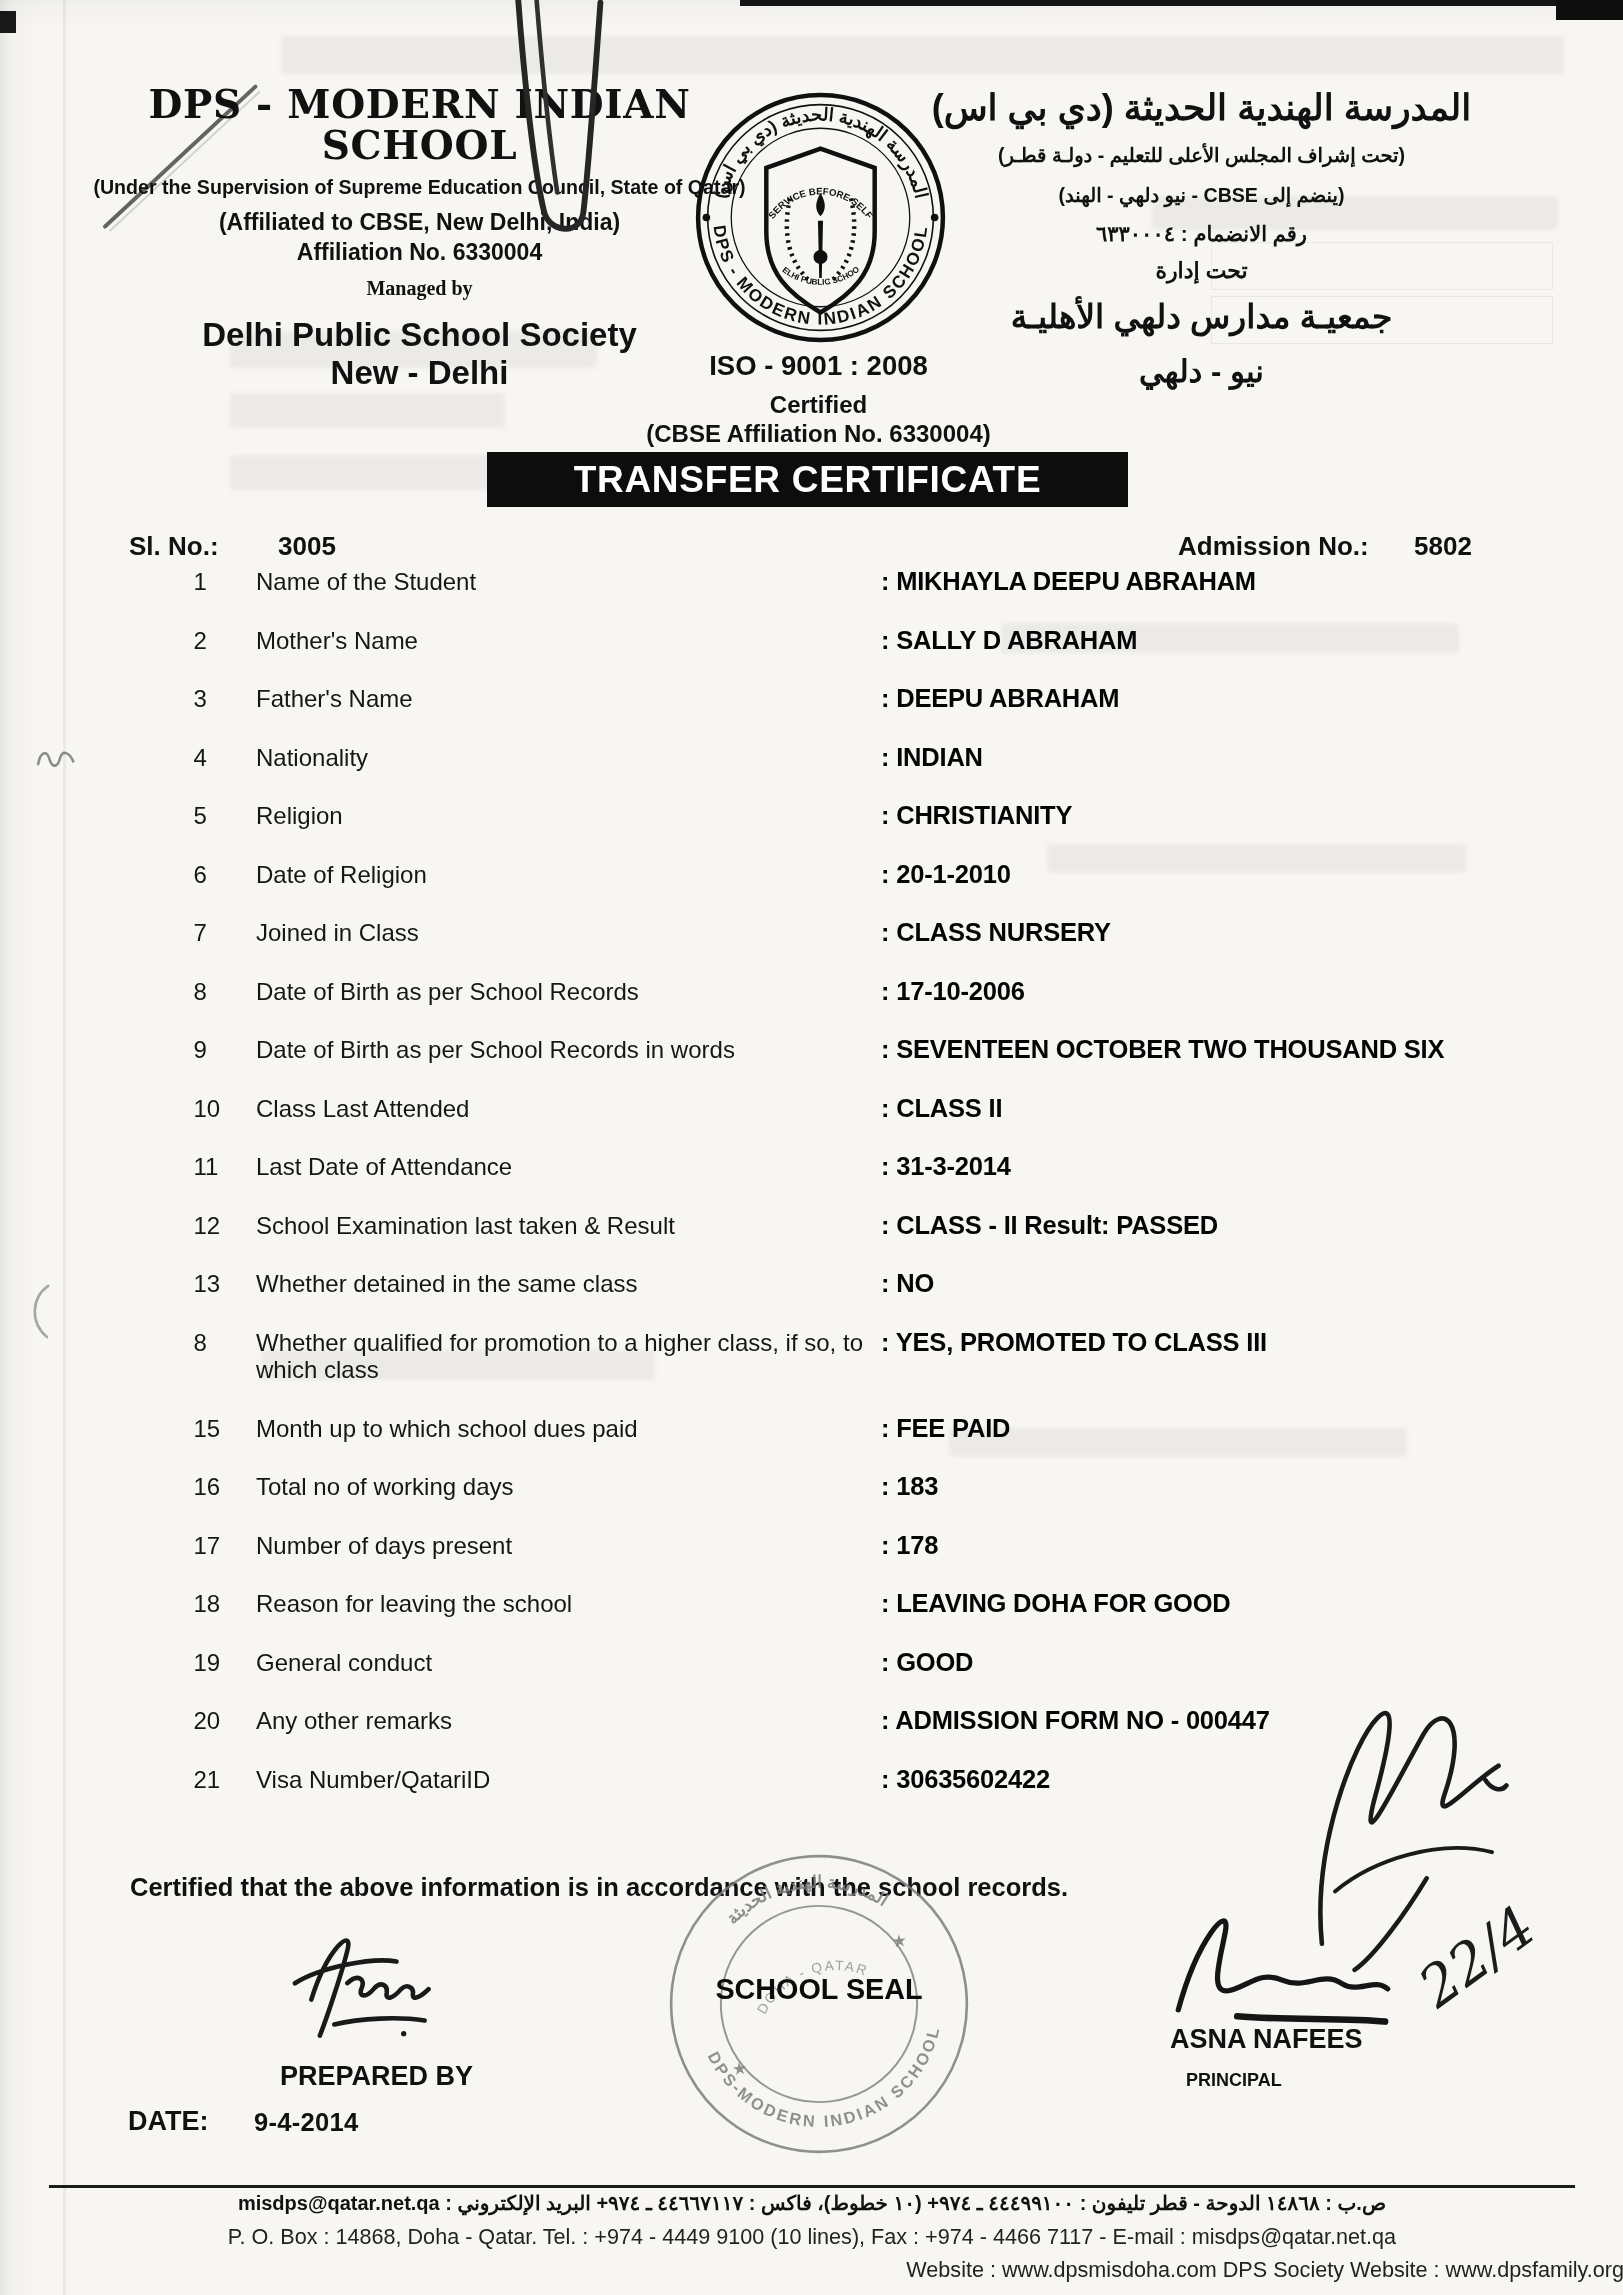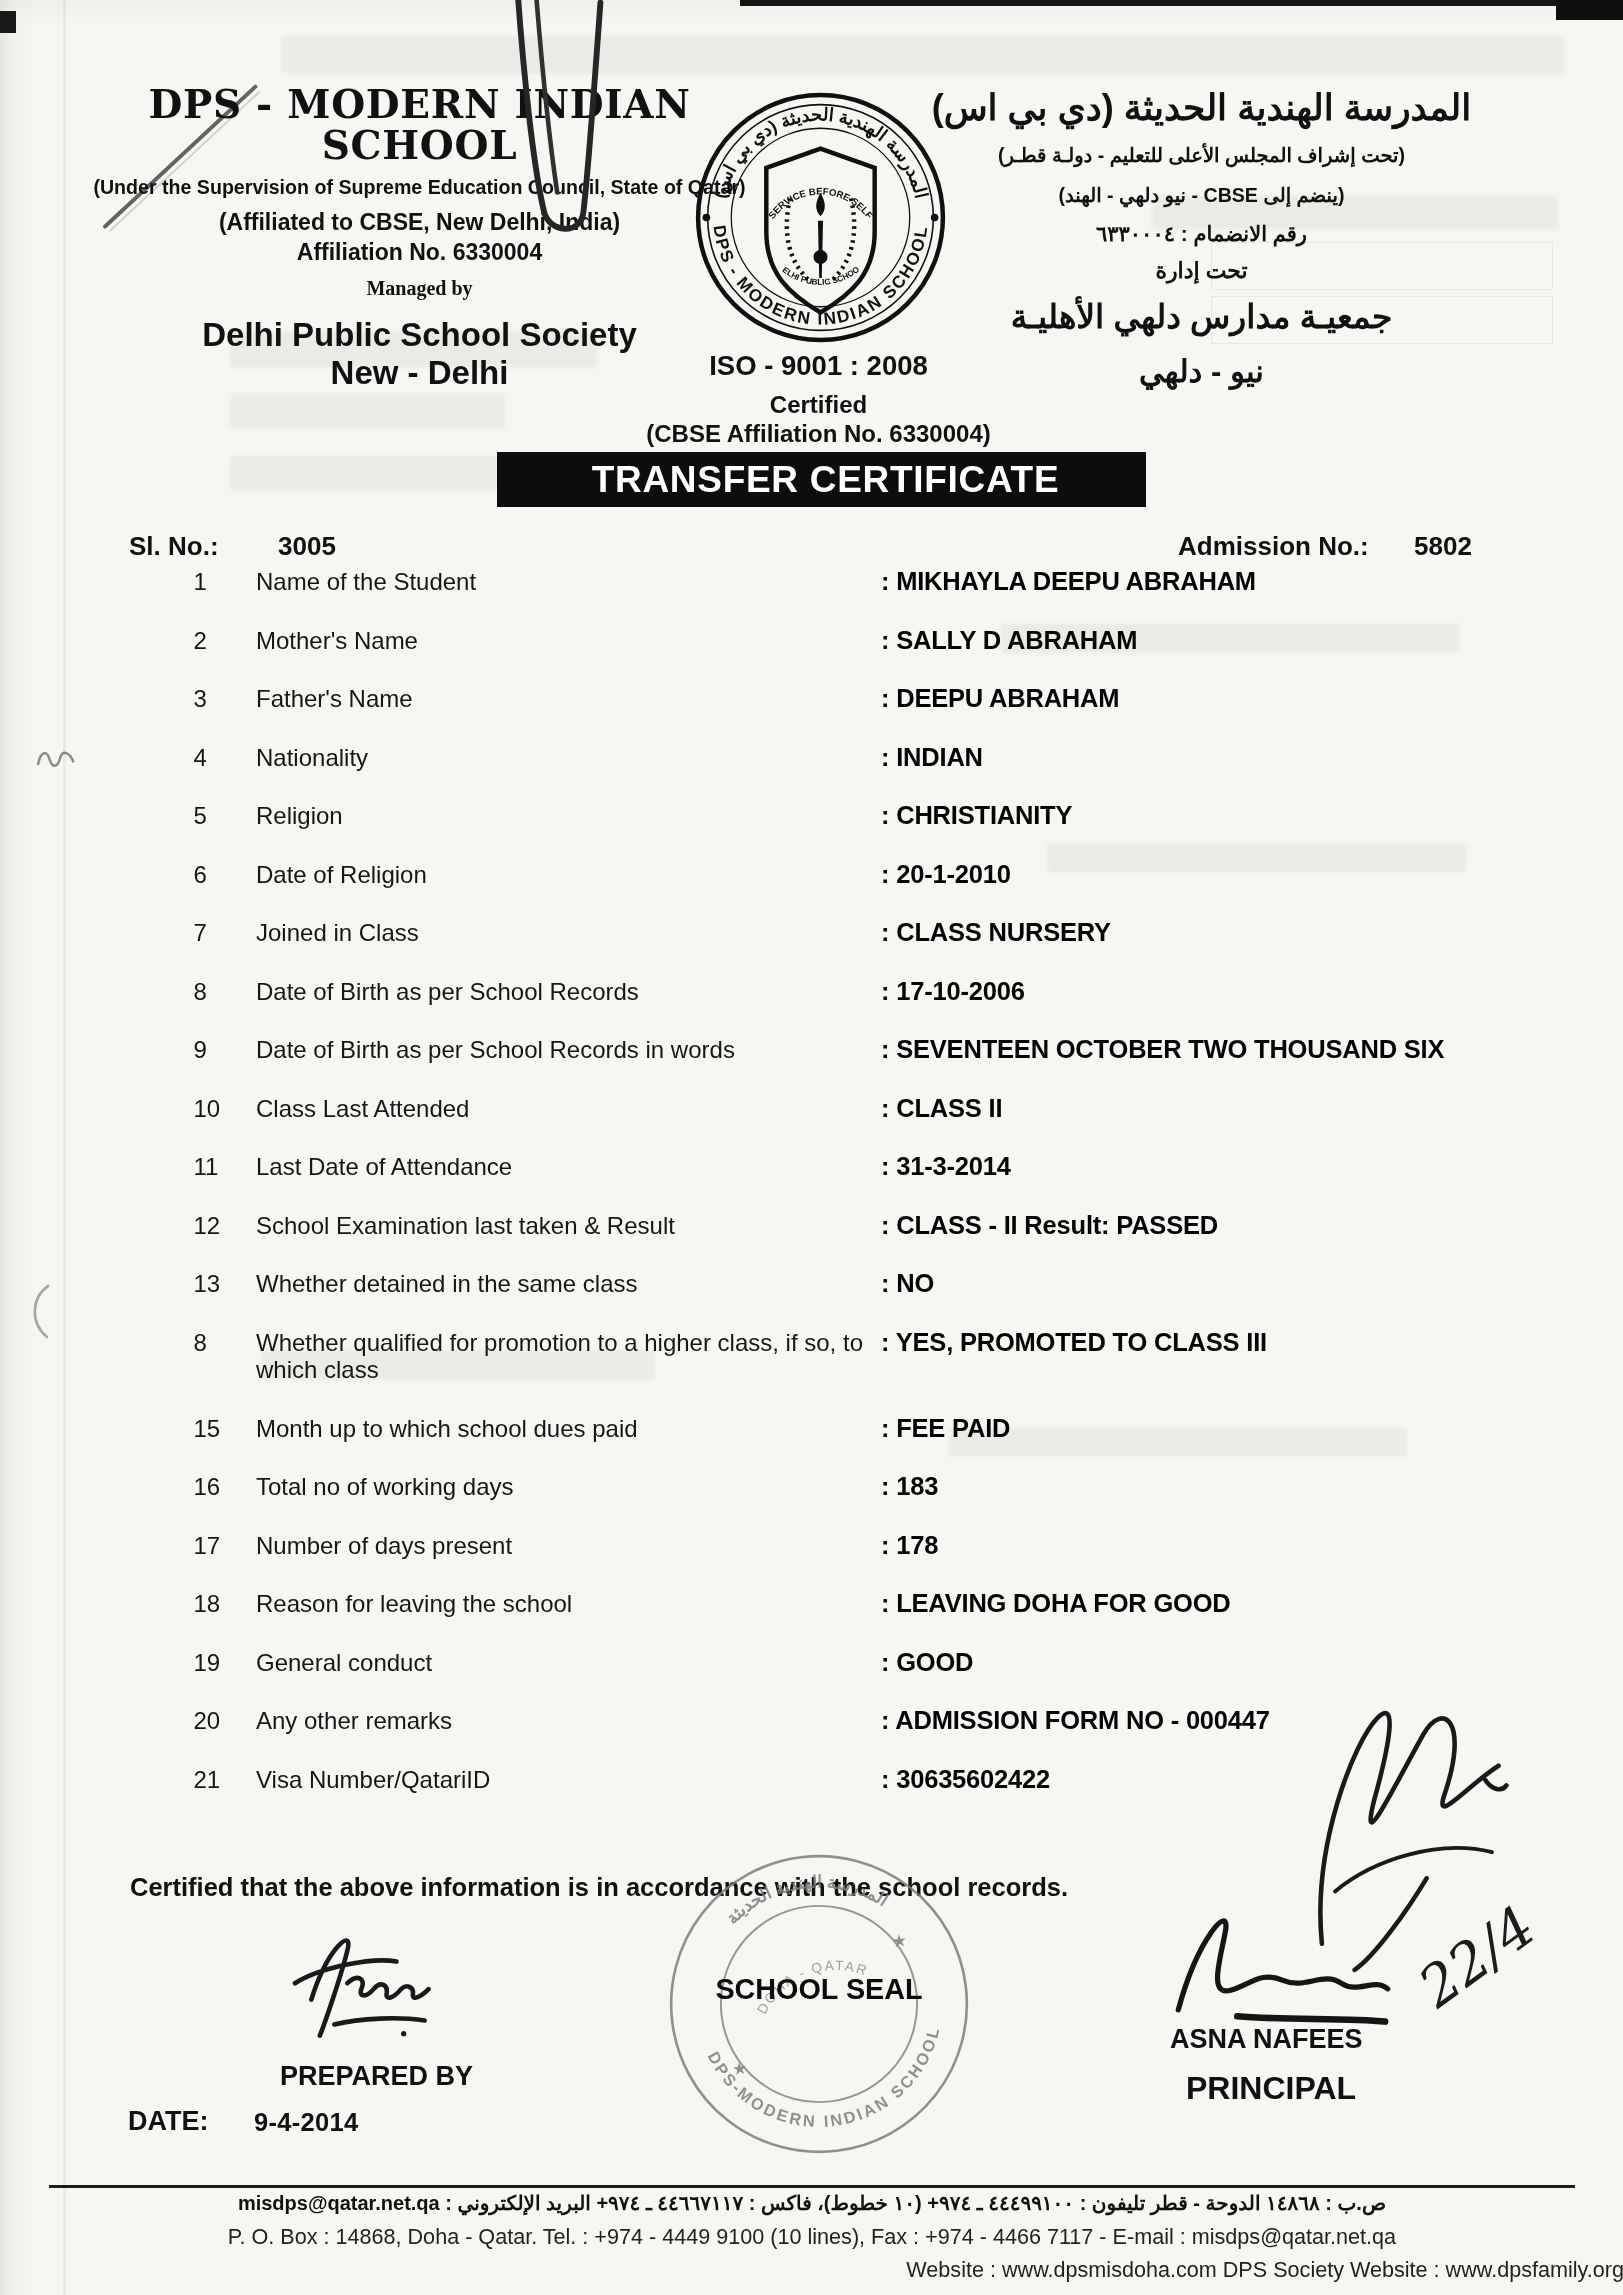--- a/index.html
+++ b/index.html
@@ -33,42 +33,42 @@
   .ar-sub{font-size:19.6px;font-weight:bold;margin-top:14.4px;}
   .ar-sub2{font-size:19.6px;font-weight:bold;margin-top:17px;}
   .ar-no{font-size:21px;font-weight:bold;margin-top:15.7px;}
   .ar-managed{font-size:22px;font-weight:bold;margin-top:11.8px;}
   .ar-society{font-size:33px;font-weight:bold;margin-top:13px;}
   .ar-city{font-size:31px;font-weight:bold;margin-top:17px;}
   .iso-block{left:452px;top:350px;width:733px;text-align:center;}
   .iso1{font-size:27.5px;font-weight:bold;}
   .iso2{font-size:24px;font-weight:bold;margin-top:9.2px;}
   .iso3{font-size:24px;font-weight:bold;margin-top:1.3px;}
-  .banner{left:497px;top:452px;width:641px;height:55px;background:#0d0d0d;color:#fff;
-    display:flex;align-items:center;justify-content:center;font-size:37px;font-weight:bold;letter-spacing:0.7px;padding-left:8px;}
+  .banner{left:487px;top:452px;width:641px;height:55px;background:#0d0d0d;color:#fff;
+    display:flex;align-items:center;justify-content:center;font-size:37px;font-weight:bold;letter-spacing:0.7px;}
   
   .slrow{left:0;top:531px;width:100%;height:39px;font-weight:bold;font-size:26px;}
   .sl-label{left:129px;}
   .sl-value{left:278px;}
   .adm-label{left:1178px;}
   .adm-value{left:1414px;}
   
   .rows{left:164px;top:568px;width:1361px;}
   .row{display:flex;margin-bottom:31px;align-items:flex-start;}
   .num{width:92px;padding-left:29.5px;box-sizing:border-box;font-size:24px;line-height:27.5px;color:#161616;flex:none;}
   .label{width:625px;font-size:24px;line-height:27.5px;color:#161616;flex:none;}
   .value{flex:1;font-size:25.5px;line-height:27.5px;font-weight:bold;letter-spacing:-0.2px;color:#050505;}
   .value::before{content:": ";}
   
   .certify{left:130px;top:1873px;width:1178px;font-size:25.5px;font-weight:bold;}
   .prepared{left:280px;top:2061px;font-size:27px;font-weight:bold;}
   .date-label{left:128px;top:2106px;font-size:27px;font-weight:bold;}
   .date-value{left:254px;top:2108px;font-size:25.5px;font-weight:bold;letter-spacing:0.3px;}
   .principal-name{left:1170px;top:2024px;font-size:27px;font-weight:bold;}
-  .principal-title{left:1186px;top:2070px;font-size:32px;font-weight:bold;}
+  .principal-title{left:1186px;top:2070px;font-size:18px;font-weight:bold;}
   .hand-date{left:1414px;top:1924px;font-family:"DejaVu Serif",serif;font-style:italic;font-size:56px;
     transform:rotate(-36deg);color:#1c1c1c;}
   
   .footer-rule{left:49px;top:2185px;width:1526px;height:2.6px;background:#1c1c1c;}
   .footer-ar{left:0;top:2191px;width:100%;text-align:center;font-size:20px;font-weight:bold;direction:rtl;}
   .footer-en{left:0;top:2224px;width:100%;text-align:center;font-size:21.6px;color:#222;}
   .footer-web{left:0;top:2257px;width:100%;text-align:right;font-size:21.6px;color:#222;}
   svg text{font-family:"Liberation Sans",sans-serif;}
 </style>
 </head>

